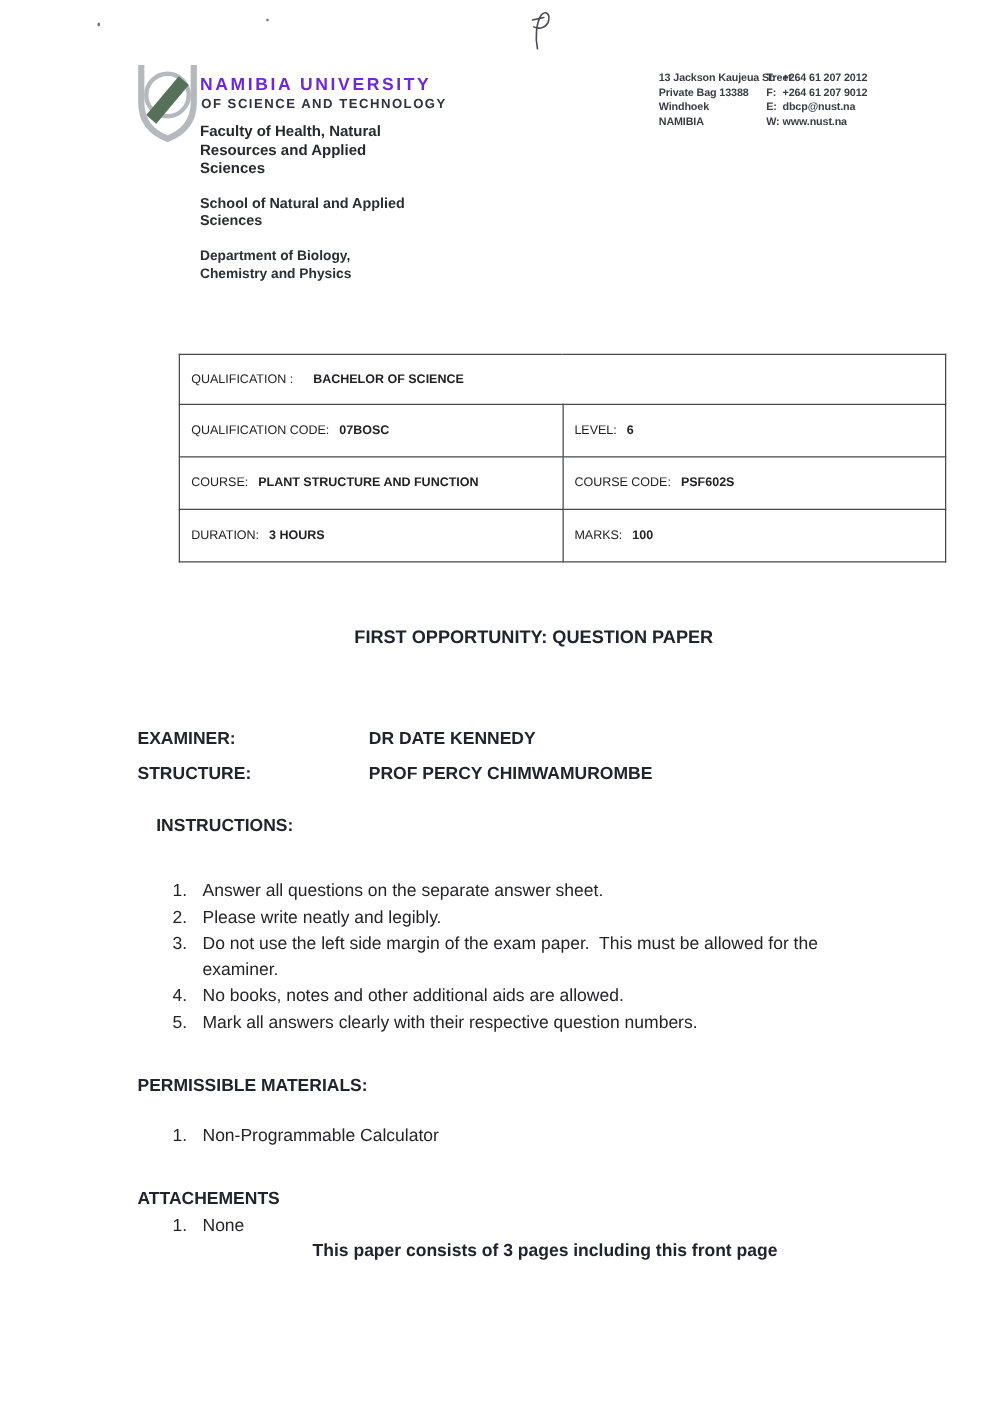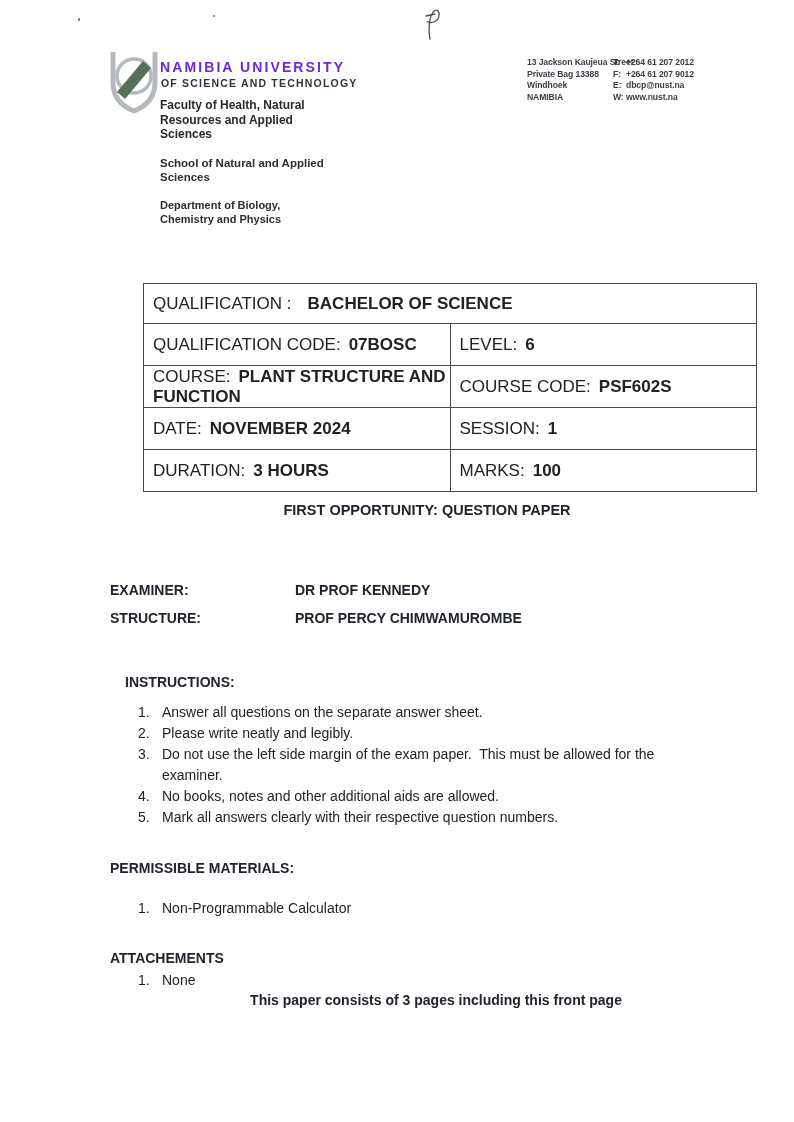--- a/index.html
+++ b/index.html
@@ -16,21 +16,21 @@
   .brand-line2 { font-size:10.5px; font-weight:bold; letter-spacing:1.2px; color:#2e333d; white-space:nowrap; }
   .faculty-line { font-size:12px; font-weight:bold; line-height:14.5px; color:#26292e; }
   .school-line  { font-size:11.5px; font-weight:bold; line-height:14px; color:#2b2e33; }
   .dept-line    { font-size:11px;  font-weight:bold; line-height:13.5px; color:#2b2e33; }
 
   .addr-line, .contact-line { font-size:8.6px; line-height:11.6px; font-weight:600; color:#3a3e44; white-space:nowrap; letter-spacing:-0.1px; }
   .contact-line .c-lbl { display:inline-block; width:13px; }
 
   
   table.exam { border-collapse:collapse; table-layout:fixed; width:614px; }
-  table.exam td { border:1px solid #47494c; vertical-align:middle; padding-left:9px; font-size:17px; color:#222226; background:#fff; }
+  table.exam td { border:1px solid #47494c; vertical-align:middle; padding-left:9px; font-size:10px; color:#222226; background:#fff; }
   table.exam .lbl { font-weight:normal; }
   table.exam .val { font-weight:bold; margin-left:8px; }
   table.exam .val.wide { margin-left:16px; }
 
   .doc-title { font-weight:bold; font-size:14.5px; white-space:nowrap; color:#20242c; }
 
   .person-row { font-size:14px; font-weight:bold; color:#20242c; white-space:nowrap; }
   .person-row .p-lbl { display:inline-block; width:185px; }
 
   .sec-heading { font-size:14px; font-weight:bold; color:#20242c; white-space:nowrap; }
@@ -117,48 +117,40 @@
       <tr style="height:42px;">
         <td>
           <span class="lbl">COURSE:</span><span class="val">PLANT STRUCTURE AND FUNCTION</span>
         </td>
         <td>
           <span class="lbl">COURSE CODE:</span><span class="val">PSF602S</span>
         </td>
       </tr>
       <tr style="height:42px;">
         <td>
-          <span class="lbl">DATE:</span><span class="val">NOVEMBER 2024</span>
-        </td>
-        <td>
-          <span class="lbl">SESSION:</span><span class="val">1</span>
-        </td>
-      </tr>
-      <tr style="height:42px;">
-        <td>
           <span class="lbl">DURATION:</span><span class="val">3 HOURS</span>
         </td>
         <td>
           <span class="lbl">MARKS:</span><span class="val">100</span>
         </td>
       </tr>
     </tbody>
       </table>
   </div>
 
   <div class="abs doc-title" style="left:427px; top:502px; transform:translateX(-50%);">FIRST OPPORTUNITY: QUESTION PAPER</div>
 
   <div class="abs person-row" style="left:110px; top:582px;">
-    <span class="p-lbl">EXAMINER:</span><span>DR PROF KENNEDY</span>
+    <span class="p-lbl">EXAMINER:</span><span>DR DATE KENNEDY</span>
   </div>
   <div class="abs person-row" style="left:110px; top:610px;">
     <span class="p-lbl">STRUCTURE:</span><span>PROF PERCY CHIMWAMUROMBE</span>
   </div>
 
-  <div class="abs sec-heading" style="left:110px; top:674px;padding-left:15px;">INSTRUCTIONS:</div>
+  <div class="abs sec-heading" style="left:110px; top:652px;padding-left:15px;">INSTRUCTIONS:</div>
 
   <div class="abs num-list" style="left:138px; top:702px; width:574px;">
     <div class="list-item">
       <span class="num">1.</span>
       <span class="txt">Answer all questions on the separate answer sheet.</span>
     </div>
     <div class="list-item">
       <span class="num">2.</span>
       <span class="txt">Please write neatly and legibly.</span>
     </div>

